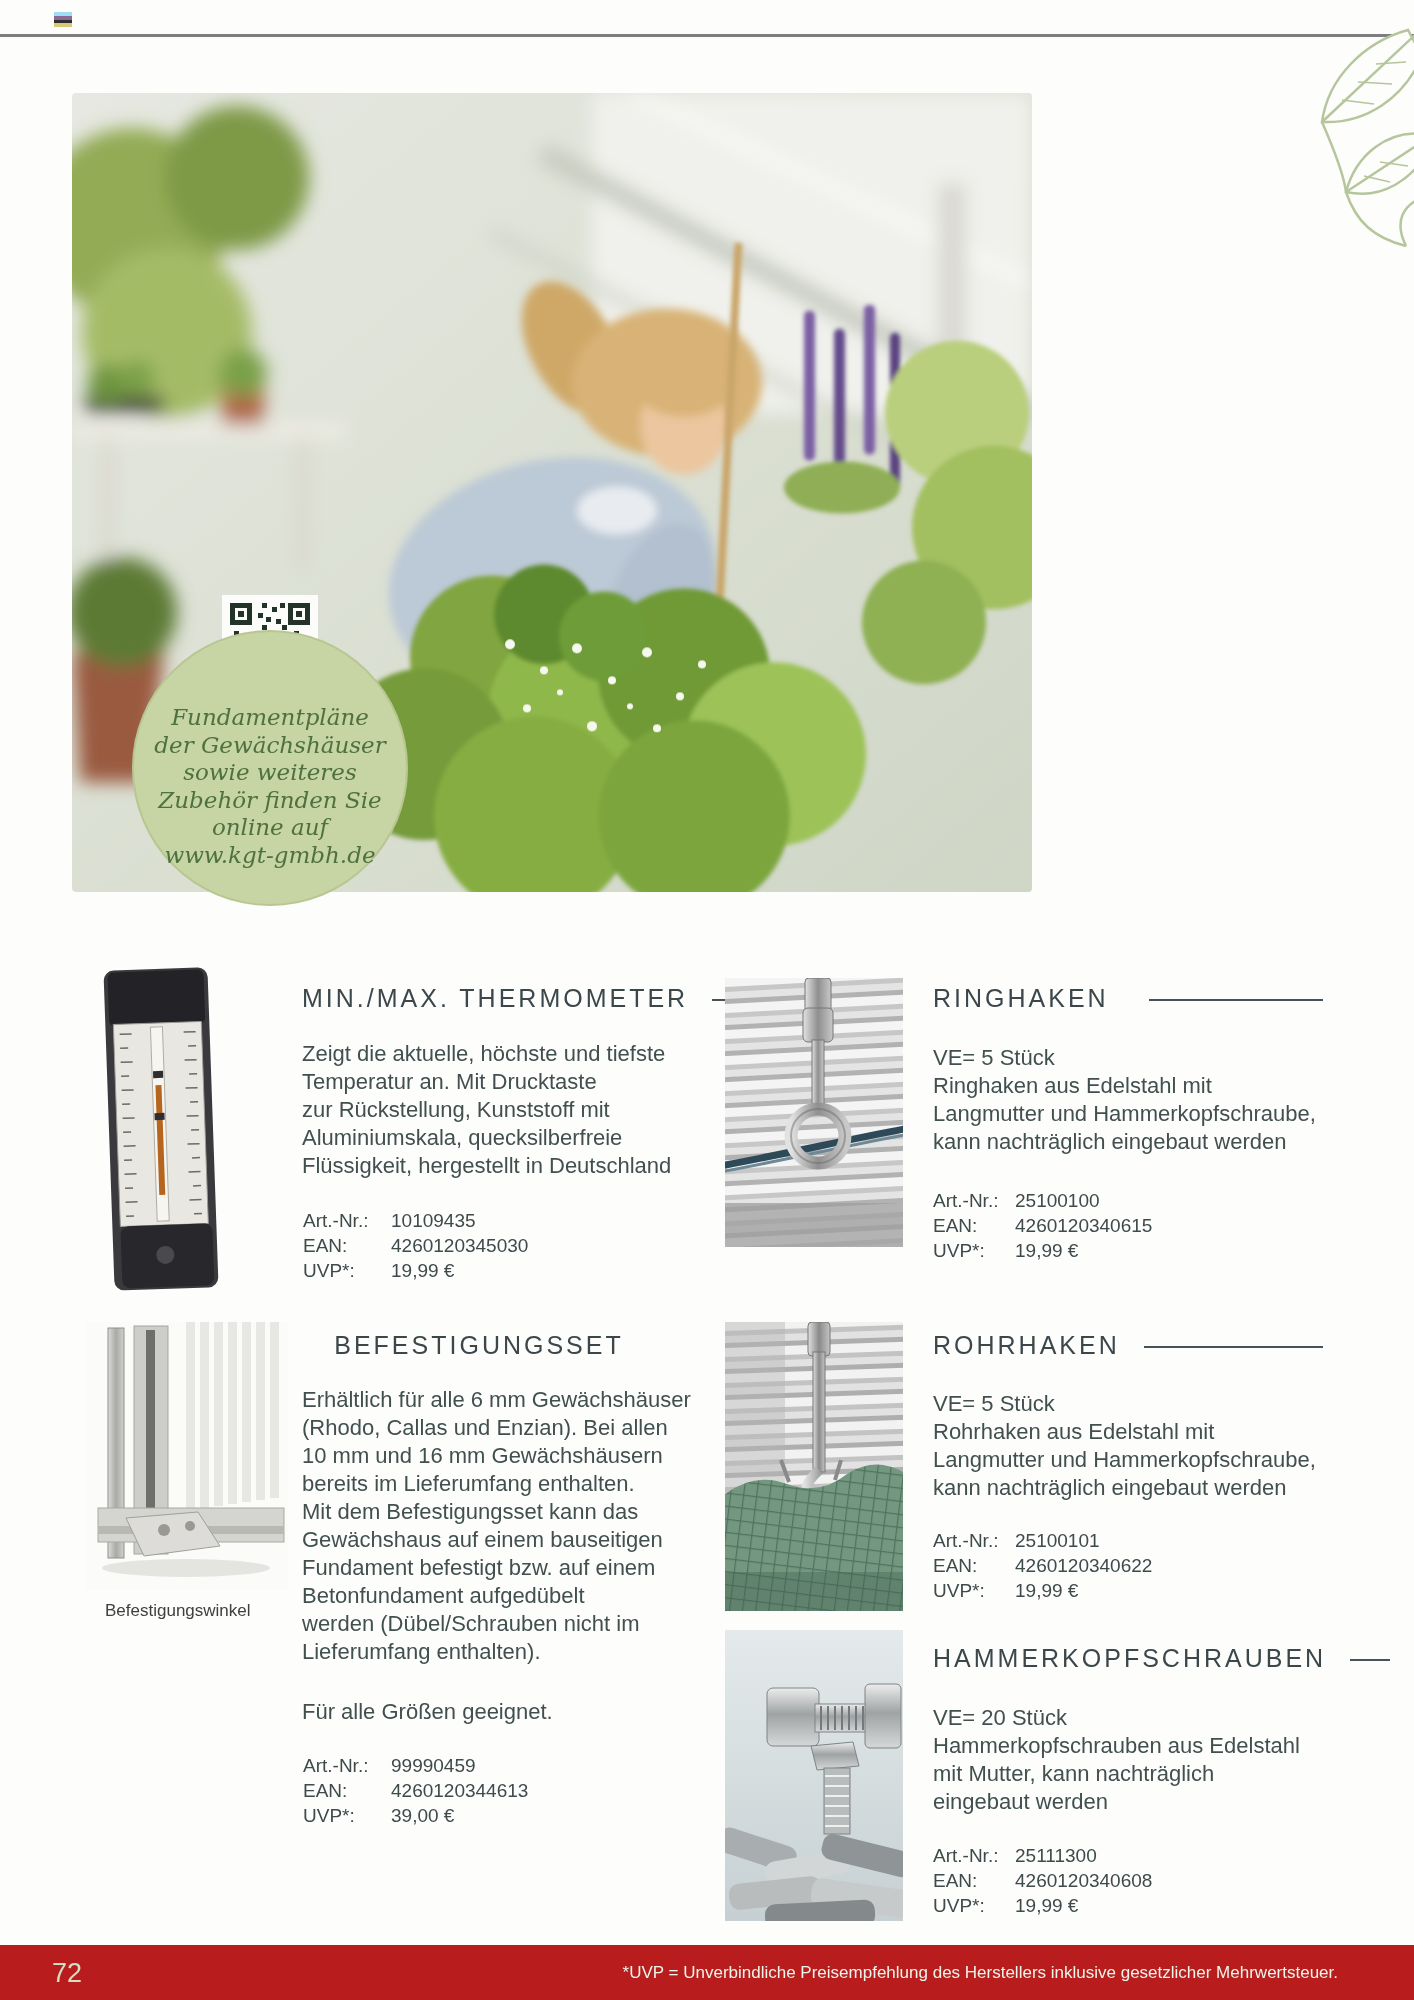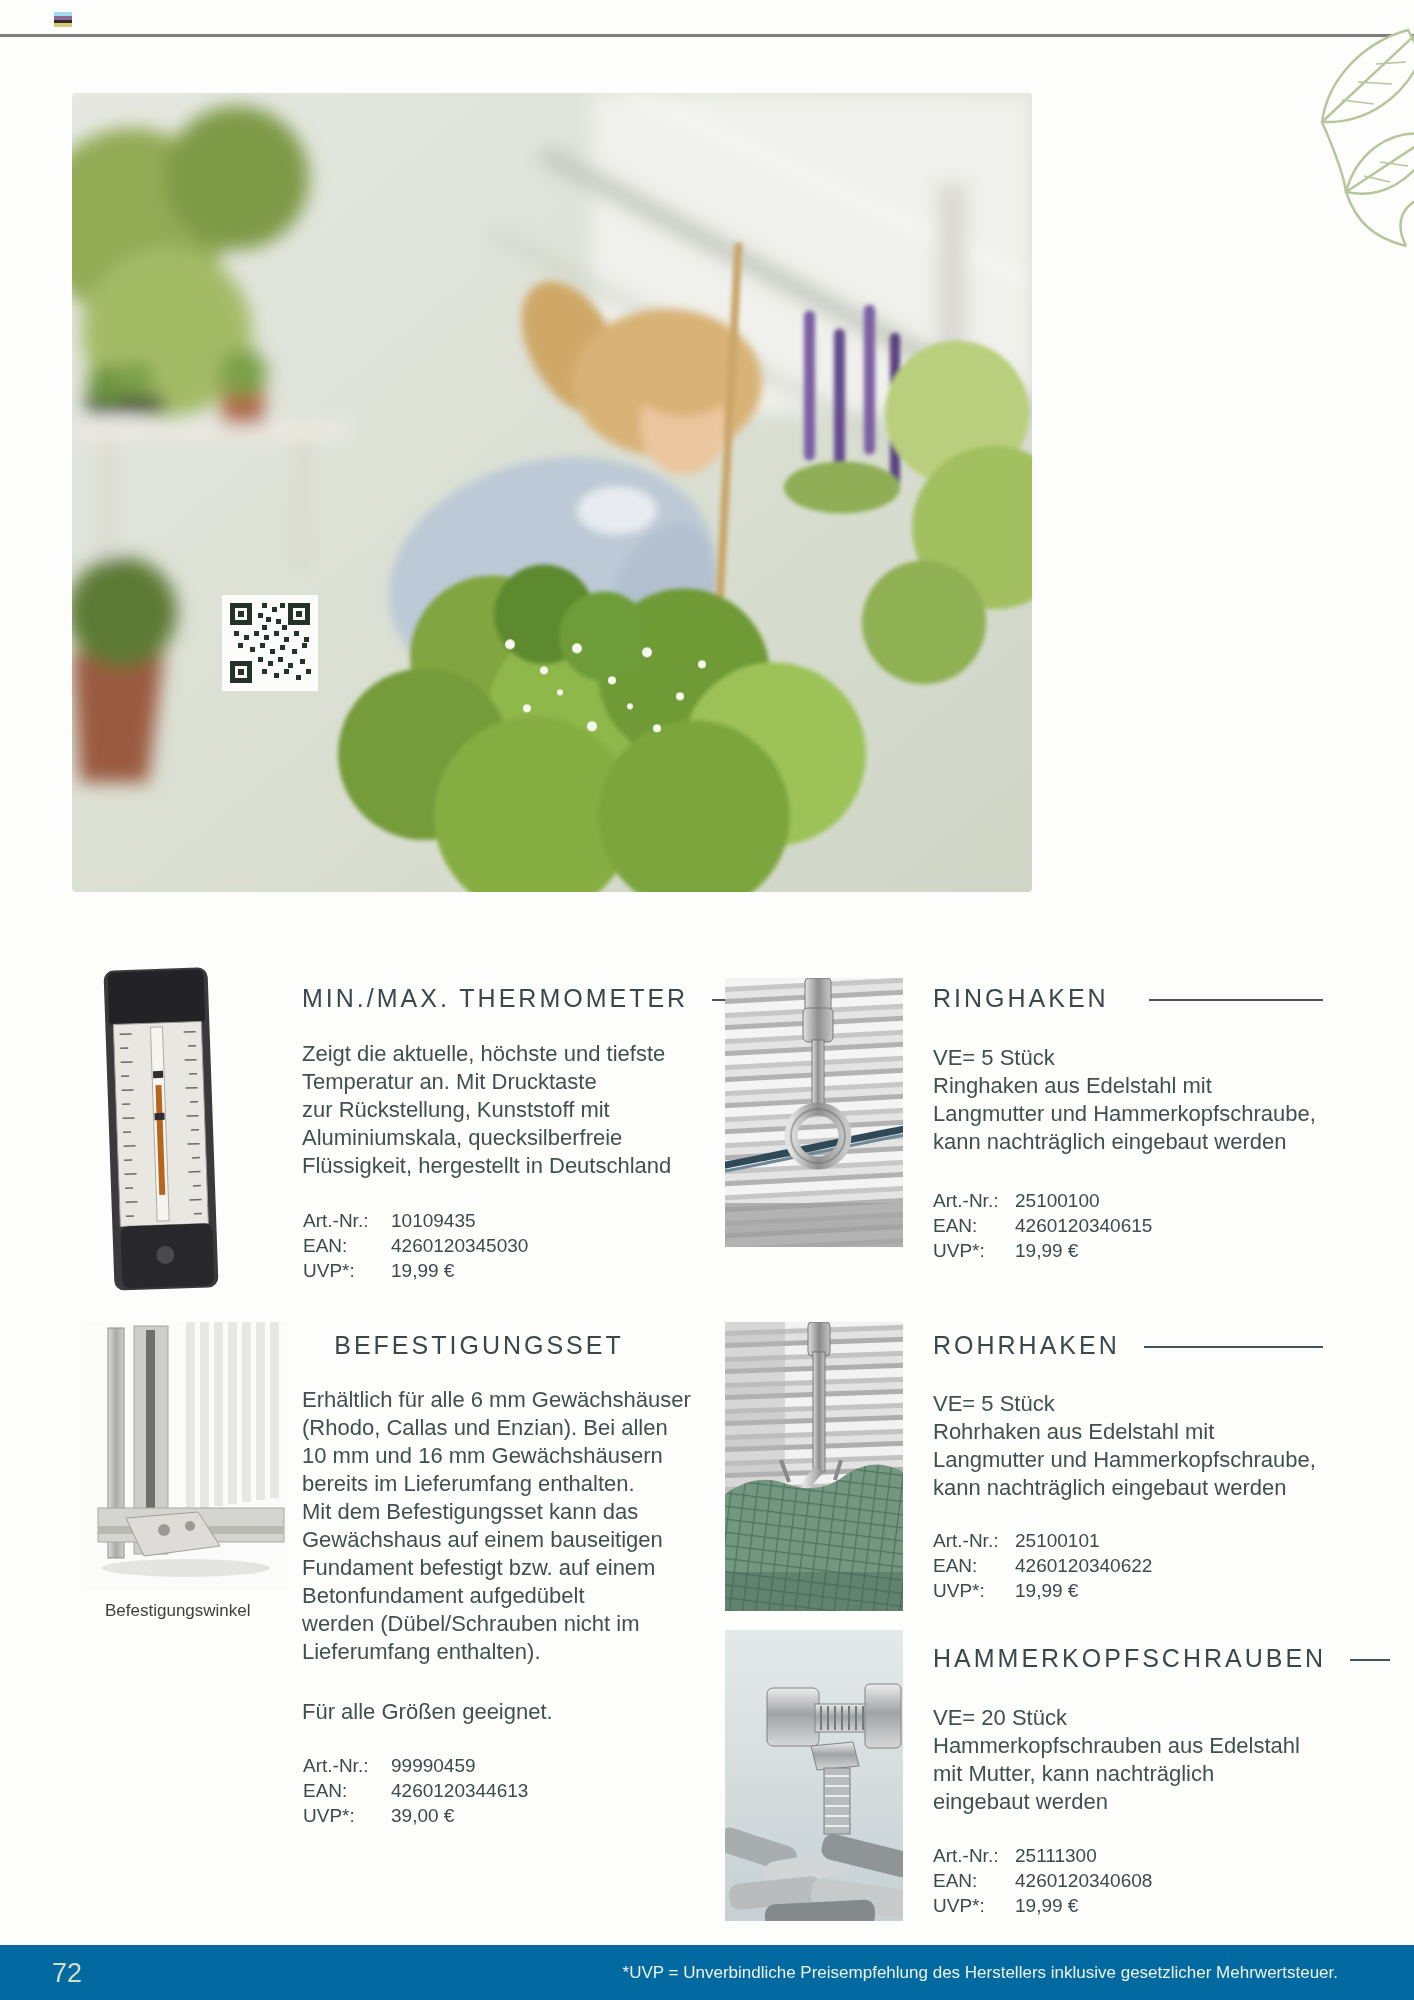--- a/index.html
+++ b/index.html
@@ -47,21 +47,21 @@
   #d3{left:302px;top:1386px;}
   #note3{left:302px;top:1698px;}
   #d4{left:933px;top:1390px;}
   #d5{left:933px;top:1704px;}
   #s1{left:303px;top:1208px;}
   #s2{left:933px;top:1188px;}
   #s3{left:303px;top:1753px;}
   #s4{left:933px;top:1528px;}
   #s5{left:933px;top:1843px;}
   
-  .footer{position:absolute;left:0;top:1945px;width:1414px;height:55px;background:#0369a1;}
+  .footer{position:absolute;left:0;top:1945px;width:1414px;height:55px;background:#b91c1c;}
   .page-num{position:absolute;left:52px;top:50%;transform:translateY(-50%);font-size:27px;color:#cfe0c6;}
   .disclaimer{position:absolute;right:76px;top:50%;transform:translateY(-50%);font-size:17px;color:#edf4e9;}
 </style>
 </head>
 <body>
 
 <div class="page">
 
   <div class="reg-mark">
     <span style="background:#9fdef2"></span>
@@ -216,20 +216,30 @@
         <rect x="71" y="13" width="12" height="12"></rect>
         <rect x="13" y="71" width="12" height="12"></rect>
       </g>
     <g fill="#24332a">
         <rect x="16" y="16" width="6" height="6"></rect>
         <rect x="74" y="16" width="6" height="6"></rect>
         <rect x="16" y="74" width="6" height="6"></rect>
       </g>
   </svg>
 
+  <div class="badge">
+    <div class="badge-text">
+        <div>Fundamentpläne</div>
+        <div>der Gewächshäuser</div>
+        <div>sowie weiteres</div>
+        <div>Zubehör finden Sie</div>
+        <div>online auf</div>
+        <div>www.kgt-gmbh.de</div>
+      </div>
+  </div>
 
   <div class="pimg" id="img-thermo">
     <svg viewBox="0 0 130 332">
       <g transform="rotate(-2 65 166)">
         <rect x="14" y="6" width="104" height="320" rx="10" fill="#3a3a3e"></rect>
         <rect x="18" y="8" width="96" height="54" rx="6" fill="#232327"></rect>
         <rect x="22" y="60" width="88" height="202" fill="#e9e7e1" stroke="#9a9a96"></rect>
         <g stroke="#6a6a66" stroke-width="1.5">
           <path d="M28,70 h12 M28,84 h8 M28,98 h12 M28,112 h8 M28,126 h12 M28,140 h8 M28,154 h12 M28,168 h8 M28,182 h12 M28,196 h8 M28,210 h12 M28,224 h8 M28,238 h12 M28,252 h8"></path>
           <path d="M92,70 h12 M96,84 h8 M92,98 h12 M96,112 h8 M92,126 h12 M96,140 h8 M92,154 h12 M96,168 h8 M92,182 h12 M96,196 h8 M92,210 h12 M96,224 h8 M92,238 h12 M96,252 h8"></path>

